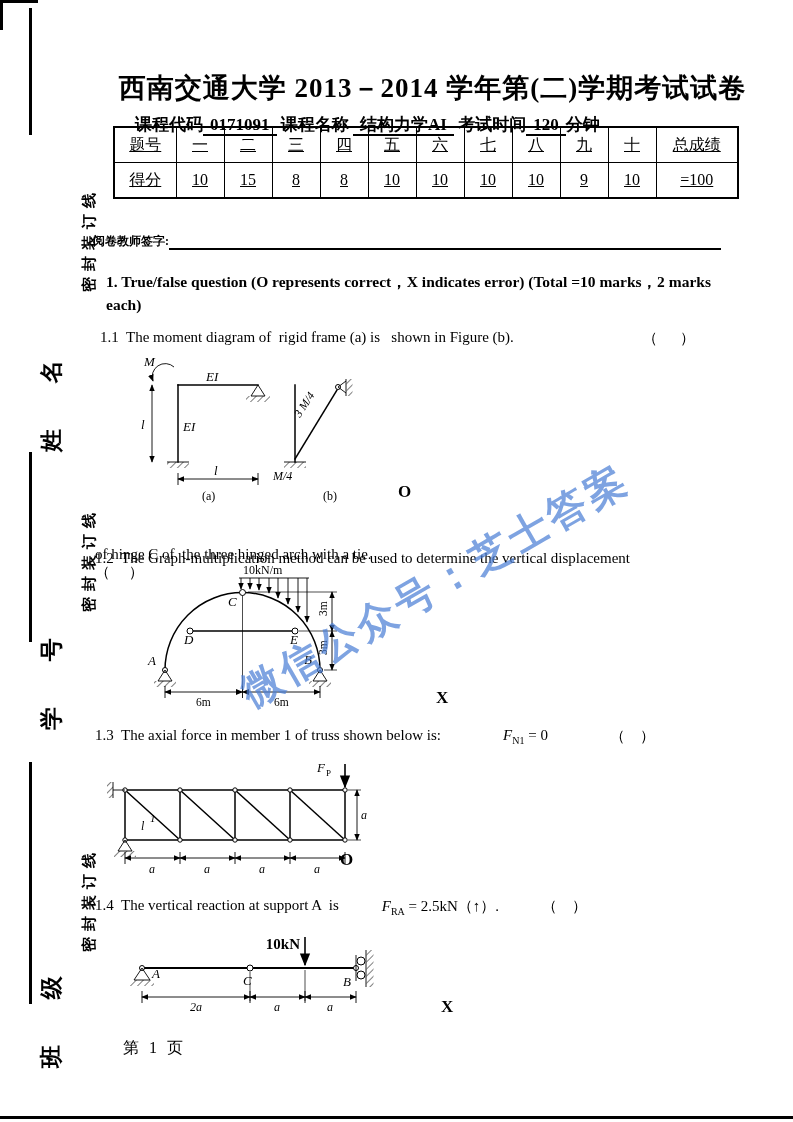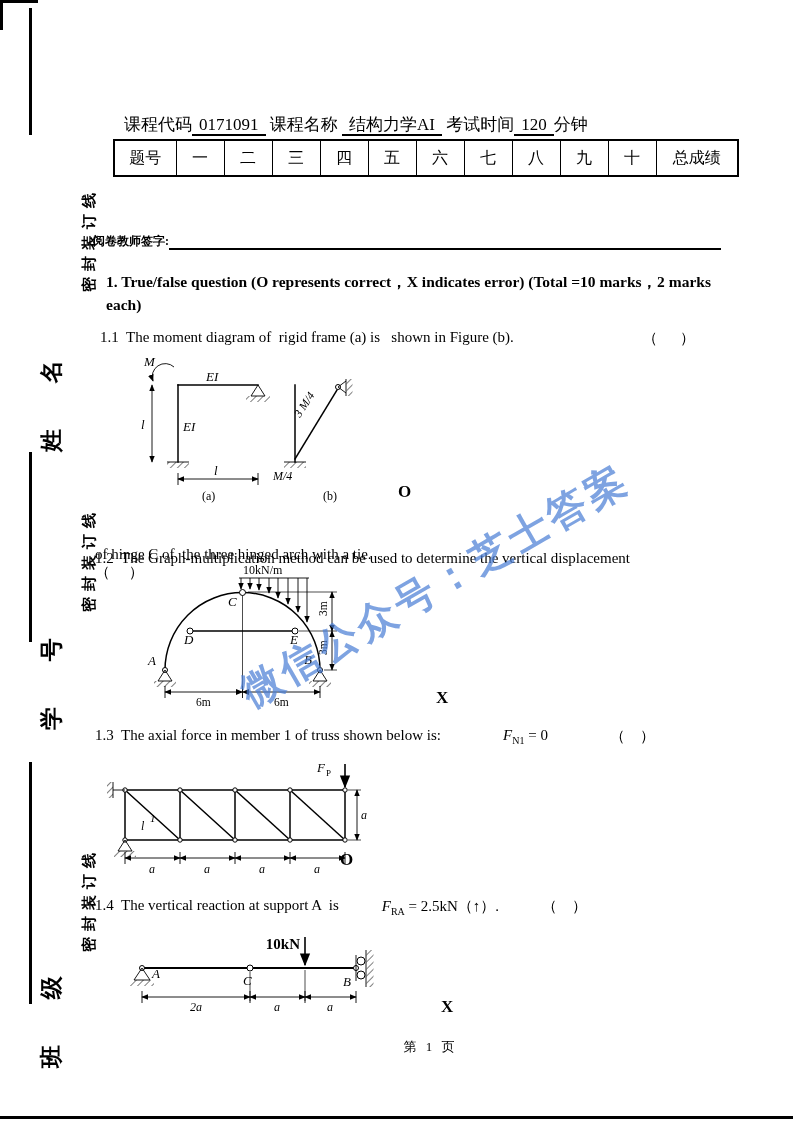--- a/index.html
+++ b/index.html
@@ -8,36 +8,36 @@
     font-family:"Liberation Serif",serif;color:#000;overflow:hidden;margin:0 auto;
   }
   .abs{position:absolute;}
   
   .mline{position:absolute;left:29px;width:3px;background:#000;}
   .vtext{position:absolute;transform:rotate(-90deg);transform-origin:left top;white-space:nowrap;}
   .seal{font-size:15px;letter-spacing:6px;font-weight:bold;left:80px;}
   .mlabel{font-size:23px;letter-spacing:20px;font-weight:bold;left:36px;}
   
   .title{left:105px;top:70px;width:655px;text-align:center;font-size:27px;font-weight:bold;letter-spacing:1px;}
-  .course{left:124px;top:113px;font-size:17px;font-weight:normal;white-space:pre;}
+  .course{left:135px;top:113px;font-size:17px;font-weight:bold;white-space:pre;}
   .uline{border-bottom:2px solid #000;padding:0 7px;}
   
-  table.score{position:absolute;left:113px;top:139px;border-collapse:collapse;border:2px solid #000;table-layout:fixed;}
+  table.score{position:absolute;left:113px;top:126px;border-collapse:collapse;border:2px solid #000;table-layout:fixed;text-decoration:underline;}
   table.score td{border:1px solid #000;text-align:center;font-size:16px;height:34px;padding:0;}
   
   .grader{left:93px;top:232px;font-size:12px;font-weight:bold;display:flex;align-items:flex-end;}
   .sig{display:inline-block;width:552px;border-bottom:2px solid #000;height:16px;}
   .sec{left:106px;font-size:15.5px;font-weight:bold;white-space:pre;}
   .qline{font-size:15px;white-space:pre;display:flex;justify-content:space-between;}
   .bracket{white-space:pre;font-size:15px;}
   .answer{font-size:17px;font-weight:bold;}
   .formula{font-size:15px;white-space:pre;}
   .formula i{font-style:italic;}
   .formula sub{font-size:10px;}
-  .footer{left:103px;top:1038px;width:655px;text-align:center;font-size:13px;letter-spacing:3px;}
+  .footer{left:123px;top:1038px;width:655px;text-align:left;font-size:16px;letter-spacing:3px;}
   .wm{left:205px;top:558px;width:460px;text-align:center;font-size:40px;font-weight:bold;
       letter-spacing:4px;color:#4d80d6;opacity:0.72;transform:rotate(-30deg);pointer-events:none;}
   .edge{position:absolute;background:#000;}
   
   .struct{stroke:#000;stroke-width:1.5;fill:none;stroke-linecap:square;}
   .thick{stroke:#000;stroke-width:2.2;fill:none;}
   .thin{stroke:#000;stroke-width:0.9;fill:none;}
   .xthin{stroke:#000;stroke-width:0.7;fill:none;}
   svg text{font-family:"Liberation Serif",serif;fill:#000;stroke:none;}
   .it{font-style:italic;}
@@ -57,20 +57,21 @@
   <div class="mline" style="top:762px;height:242px;"></div>
 
   <div class="vtext seal" style="top:292px;">密封装订线</div>
   <div class="vtext seal" style="top:612px;">密封装订线</div>
   <div class="vtext seal" style="top:952px;">密封装订线</div>
 
   <div class="vtext mlabel" style="top:452px;">姓 名</div>
   <div class="vtext mlabel" style="top:730px;">学 号</div>
   <div class="vtext mlabel" style="top:1068px;">班 级</div>
 
+  <div class="abs title">西南交通大学 2013－2014 学年第(二)学期考试试卷</div>
 
   <div class="abs course"><span>课程代码</span><span class="uline">0171091</span> <span>课程名称</span> <span class="uline">结构力学AI</span> <span>考试时间</span><span class="uline">120</span><span>分钟</span></div>
 
   <table class="score">
     <colgroup>
       <col style="width:62px">
         <col style="width:48px">
         <col style="width:48px">
         <col style="width:48px">
       <col style="width:48px">
@@ -89,20 +90,34 @@
       <td>二</td>
       <td>三</td>
       <td>四</td>
       <td>五</td>
       <td>六</td>
       <td>七</td>
       <td>八</td>
       <td>九</td>
       <td>十</td>
       <td>总成绩</td>
+    </tr>
+    <tr>
+      <td>得分</td>
+      <td>10</td>
+      <td>15</td>
+      <td>8</td>
+      <td>8</td>
+      <td>10</td>
+      <td>10</td>
+      <td>10</td>
+      <td>10</td>
+      <td>9</td>
+      <td>10</td>
+      <td>=100</td>
     </tr>
   </tbody>
     </table>
 
   <div class="abs grader">
     <span>阅卷教师签字:</span>
     <span class="sig"></span>
   </div>
 
   <div class="abs sec" style="top:272px;">1. True/false question (O represents correct，X indicates error) (Total =10 marks，2 marks</div>

